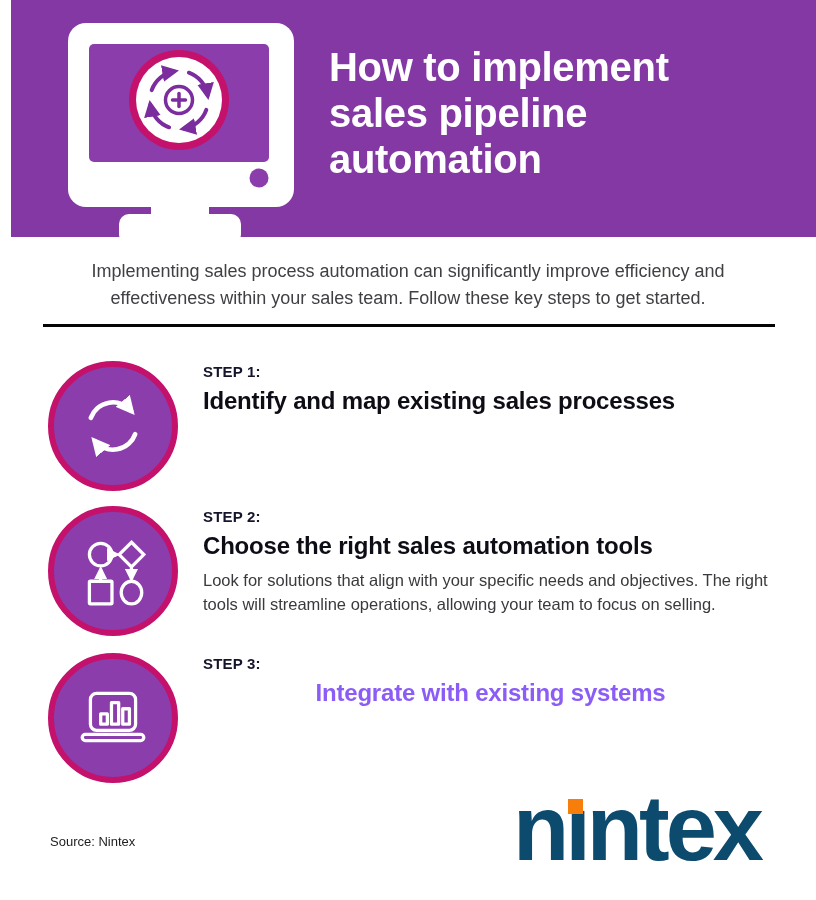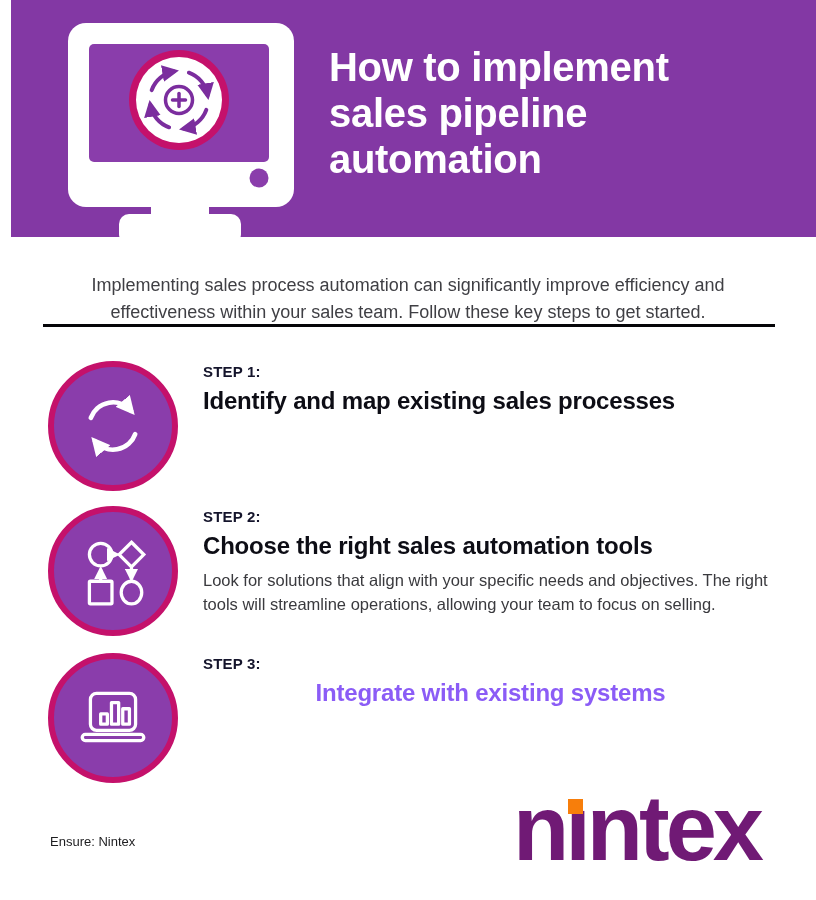--- a/index.html
+++ b/index.html
@@ -8,39 +8,39 @@
 
   
   .header{position:absolute;top:0;left:11px;width:816px;height:237px;background:#8338A4;overflow:hidden;}
   .monitor{position:absolute;left:45px;top:18px;}
   .title{position:absolute;left:318px;top:44px;color:#ffffff;font-size:40px;font-weight:700;
          line-height:46px;letter-spacing:-0.3px;}
   .title span{display:block;}
 
   
   .intro{position:absolute;top:256px;left:0;width:816px;text-align:center;}
-  .intro p{margin:16px auto;max-width:692px;font-size:18px;line-height:1.5;color:#3f3f44;}
+  .intro p{margin:2px auto;max-width:692px;font-size:18px;line-height:1.5;color:#3f3f44;}
   .divider{position:absolute;top:324px;left:43px;width:732px;height:3px;background:#050508;border:0;margin:0;}
 
   
   .step{position:absolute;left:48px;width:722px;}
   .step-1{top:361px;} .step-2{top:506px;} .step-3{top:653px;}
   .step-badge{position:absolute;left:0;top:0;width:130px;height:130px;border-radius:50%;
               background:#8A3DAB;border:6px solid #C4116B;box-sizing:border-box;
               display:flex;align-items:center;justify-content:center;}
   .step-text{position:absolute;left:155px;top:2px;width:575px;}
   .step-label{font-size:15px;font-weight:700;color:#14142b;letter-spacing:0.2px;margin:0 0 7px 0;}
   .step-heading{font-size:24px;font-weight:700;color:#0d0d15;letter-spacing:-0.2px;margin:0 0 9px 0;}
   .step-3 .step-heading{color:#8b5cf6;text-align:center;}
   .step-body{font-size:16.5px;line-height:1.43;color:#3a3a3e;margin:0;}
 
   
   .source{position:absolute;left:50px;top:834px;font-size:13px;color:#1d1d1f;}
   .logo{position:absolute;right:56px;top:782px;font-size:92px;font-weight:700;line-height:1;
-        color:#701a75;letter-spacing:-4px;}
+        color:#0c4a6e;letter-spacing:-4px;}
   .logo-i{position:relative;display:inline-block;}
   .logo-i::before{content:"";position:absolute;left:3px;top:17px;width:15px;height:15px;
                   background:#F77E0B;}
 </style>
 </head>
 <body>
 
 <div id="canvas">
 
   <div class="header">
@@ -141,18 +141,18 @@
           <rect x="47.5" y="29" width="6.5" height="15"></rect>
         </g>
       </svg>
     </div>
     <div class="step-text">
       <p class="step-label">STEP 3:</p>
       <h2 class="step-heading">Integrate with existing systems</h2>
     </div>
   </div>
 
-  <div class="source">Ensure: Nintex</div>
+  <div class="source">Source: Nintex</div>
   <div class="logo">
     <span>n</span><span class="logo-i">ı</span><span>ntex</span>
   </div>
 
 </div>
 
 </body></html>

